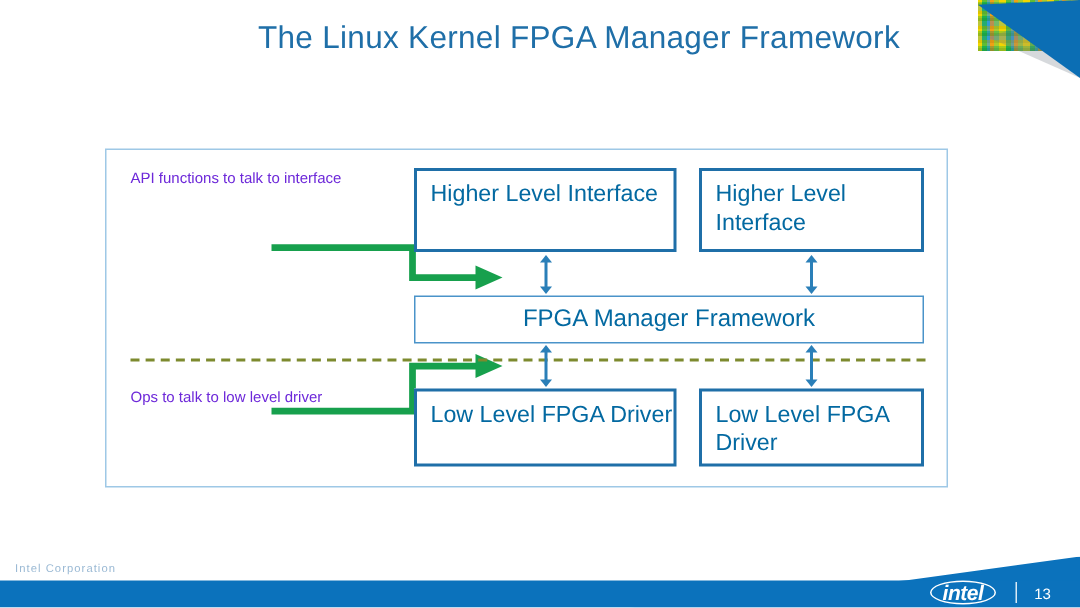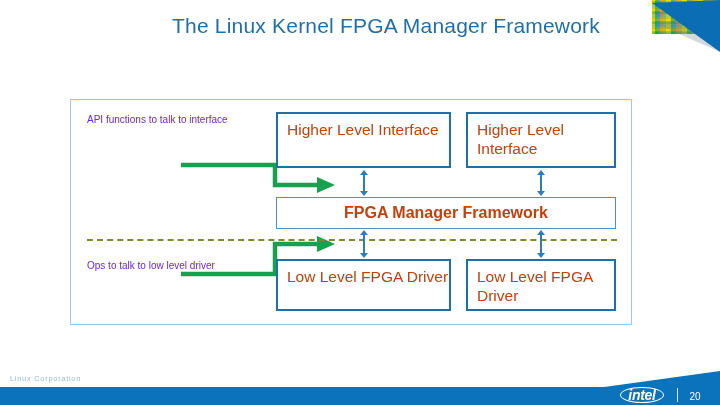--- a/index.html
+++ b/index.html
@@ -96,28 +96,28 @@
     border: 1.5px solid #9ec8e6;
     box-sizing: border-box;
     background: #ffffff;
   }
 
   .node-box {
     position: absolute;
     border: 2px solid #1f6fa8;
     box-sizing: border-box;
     background: #ffffff;
-    color: #c2410c;
+    color: #0369a1;
     font-size: 15.5px;
     line-height: 1.22;
     padding: 7px 0 0 9px;
   }
   .node-box.framework {
     border: 1.5px solid #4a93c9;
-    font-weight: bold;
+    font-weight: normal;
     font-size: 16px;
     text-align: center;
     padding: 0;
     display: flex;
     align-items: center;
     justify-content: center;
   }
 
   .side-label {
     position: absolute;
@@ -290,18 +290,18 @@
       <div class="shaft"></div>
       <div class="head-dn"></div>
   </div>
 
   <div class="node-box" style="left:205px; top:159px; width:175px; height:52px;">Low Level FPGA Driver</div>
 
   <div class="node-box" style="left:395px; top:159px; width:150px; height:52px;">Low Level FPGA Driver</div>
 
 </div>
 
-<div class="footer-note">Linux Corporation</div>
+<div class="footer-note">Intel Corporation</div>
 <div class="footer-wedge"></div>
 <div class="footer-bar"></div>
 <div class="intel-logo">intel</div>
 <div class="footer-sep"></div>
-<div class="page-num">20</div>
+<div class="page-num">13</div>
 
 </body></html>

